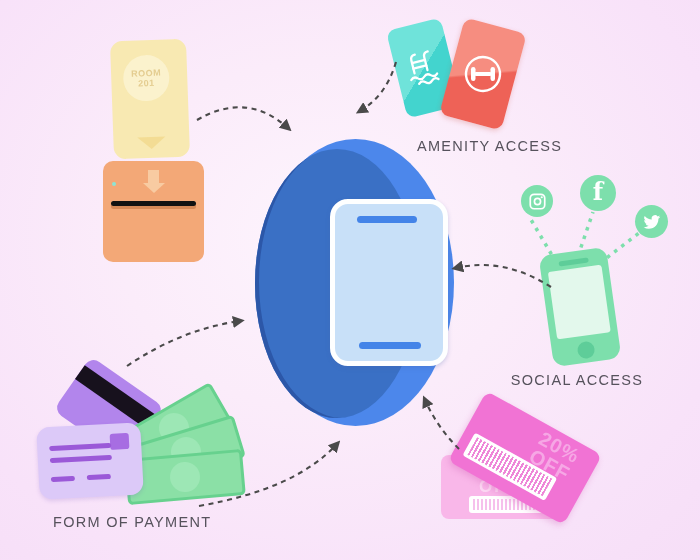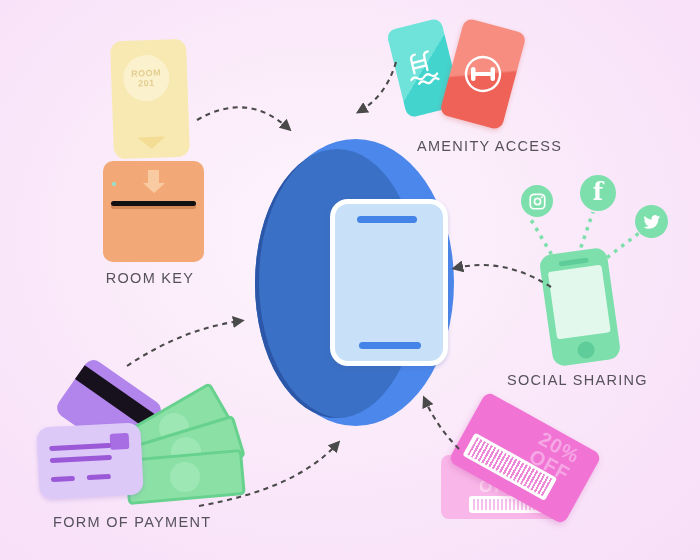--- a/index.html
+++ b/index.html
@@ -118,21 +118,20 @@
       <span>201</span>
     </div>
     <div class="key-triangle"></div>
   </div>
   <div class="abs reader">
     <div class="reader-dot"></div>
     <div class="reader-arrow-stem"></div>
     <div class="reader-arrow-head"></div>
     <div class="reader-slot"></div>
   </div>
-  <div class="label" style="left:90px;top:270px;width:120px;">ROOM KEY</div>
 
   <div class="abs card-teal">
     <svg width="38" height="42" viewBox="0 0 40 42">
       <g fill="none" stroke="#fff" stroke-width="2.4" stroke-linecap="round">
         <path d="M14 5 Q9 5 9 10 V24"></path>
         <path d="M28 5 Q23 5 23 10 V24"></path>
         <line x1="9" y1="13" x2="23" y2="13"></line>
         <line x1="9" y1="19" x2="23" y2="19"></line>
         <path d="M4 30 q3.5 -3.5 7 0 t7 0 t7 0 t7 0"></path>
         <path d="M11 36 q3.5 -3.5 7 0 t7 0 t7 0"></path>
@@ -164,21 +163,21 @@
   <div class="soc-circle soc-tw">
     <svg width="18" height="18" viewBox="0 0 24 24" fill="#fff">
       <path d="M23 5.1c-.8.4-1.7.6-2.6.8a4.6 4.6 0 0 0 2-2.5c-.9.5-1.9.9-2.9 1.1a4.5 4.5 0 0 0-7.8 4.1A12.9 12.9 0 0 1 2.3 3.9a4.5 4.5 0 0 0 1.4 6a4.4 4.4 0 0 1-2-.5v.1a4.5 4.5 0 0 0 3.6 4.4a4.6 4.6 0 0 1-2 .1a4.5 4.5 0 0 0 4.2 3.1A9.1 9.1 0 0 1 .8 19a12.8 12.8 0 0 0 6.9 2c8.3 0 12.8-6.9 12.8-12.8v-.6c.9-.6 1.6-1.4 2.2-2.3z"></path>
     </svg>
   </div>
   <div class="abs phone">
     <div class="phone-speaker"></div>
     <div class="phone-screen"></div>
     <div class="phone-home"></div>
   </div>
-  <div class="label" style="left:507px;top:372px;width:140px;">SOCIAL SHARING</div>
+  <div class="label" style="left:507px;top:372px;width:140px;">SOCIAL ACCESS</div>
 
   <div class="abs coupon-back">
     <div class="off">OFF</div>
     <div class="barcode bc-back">
         <div class="bars"></div>
       </div>
   </div>
   <div class="abs coupon-front">
     <div class="txt">
       <span>20%</span><br>

